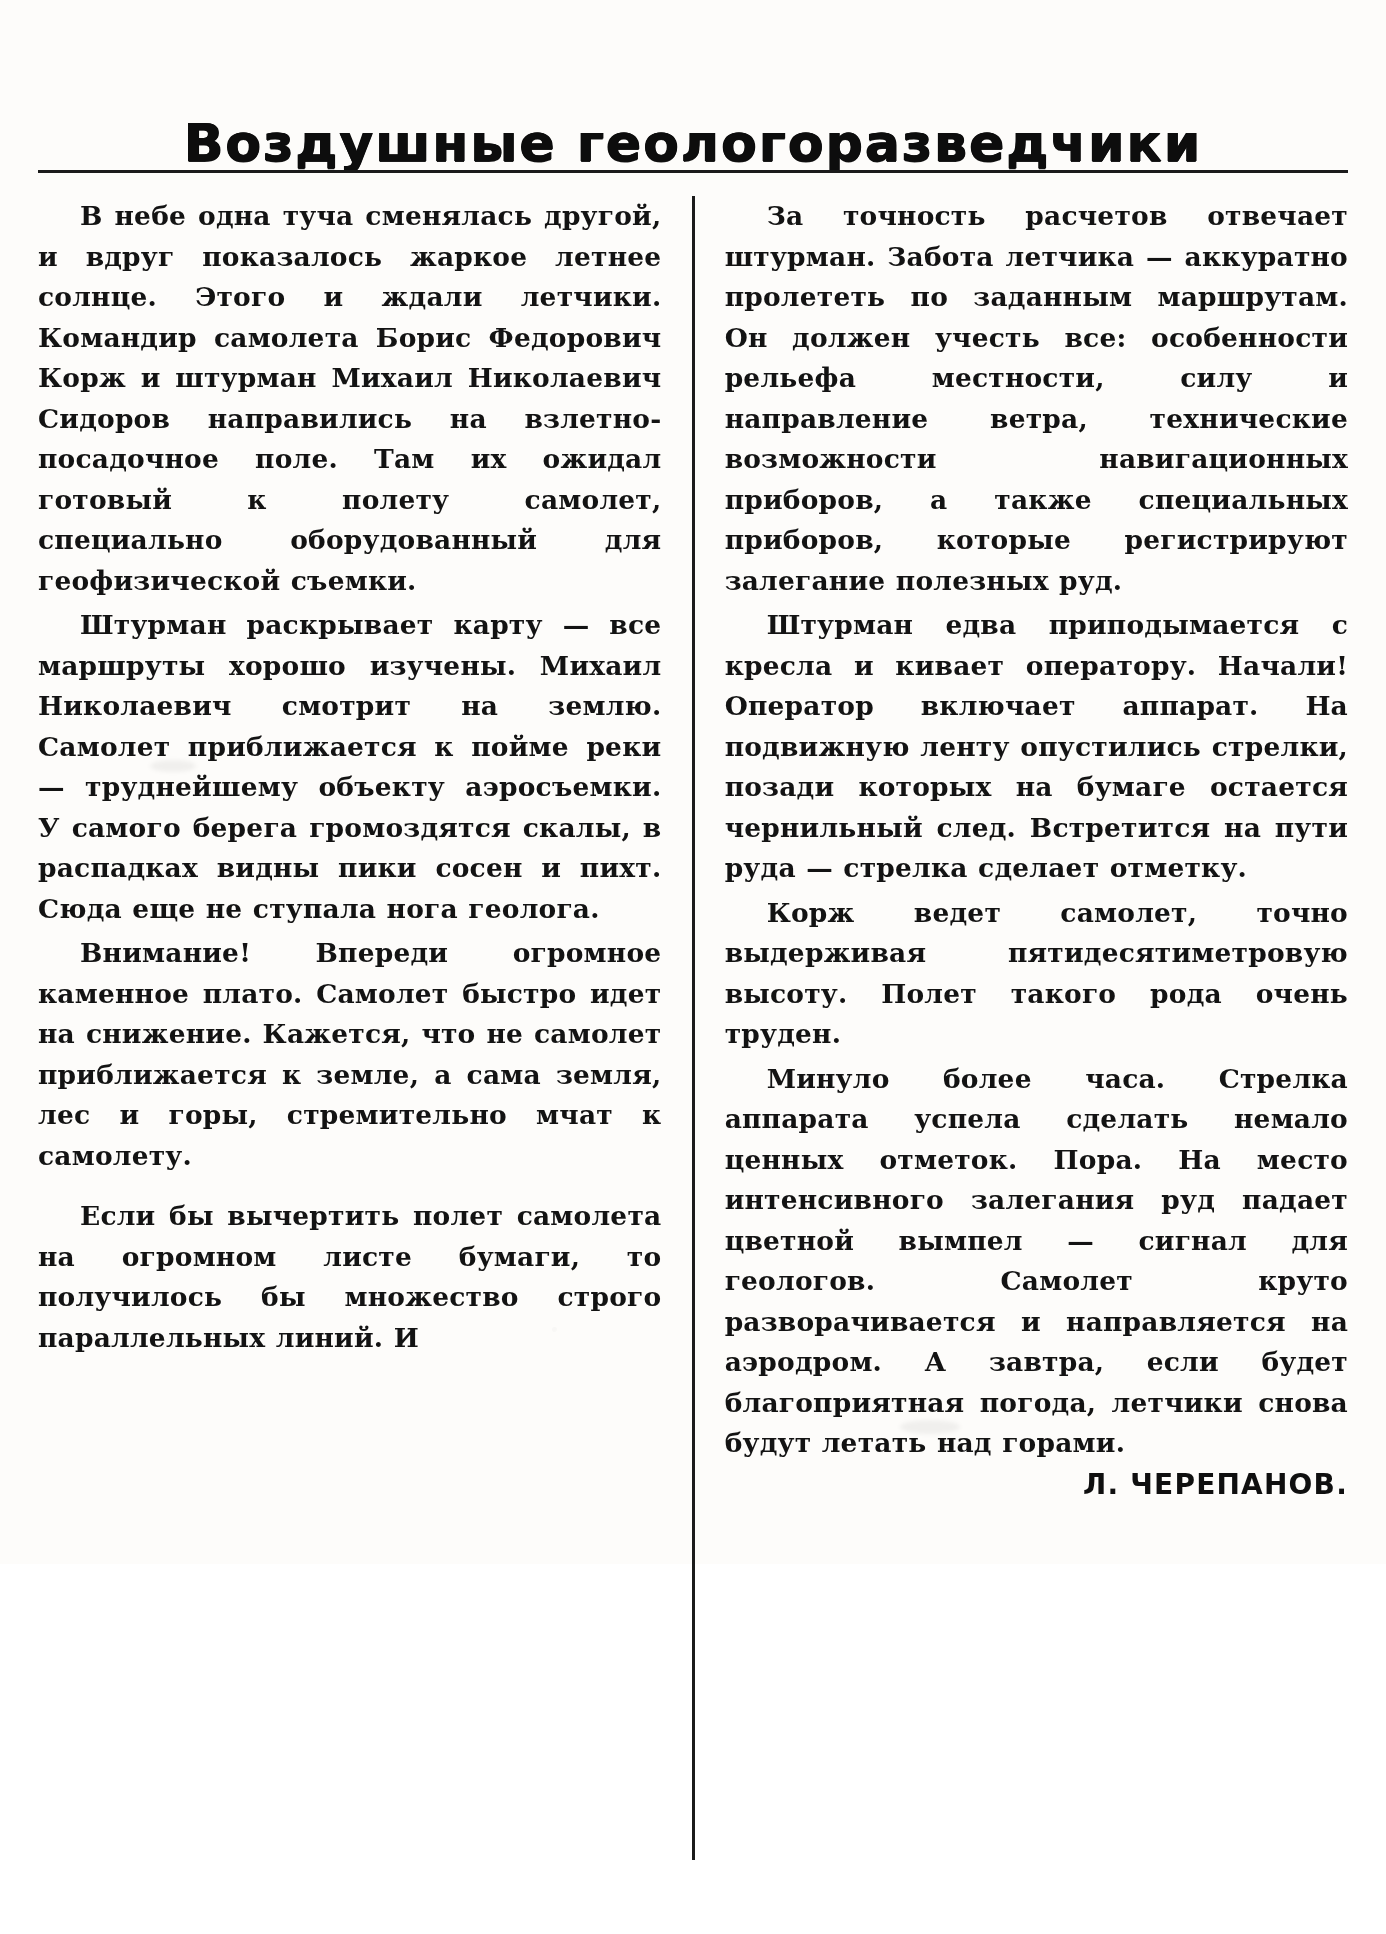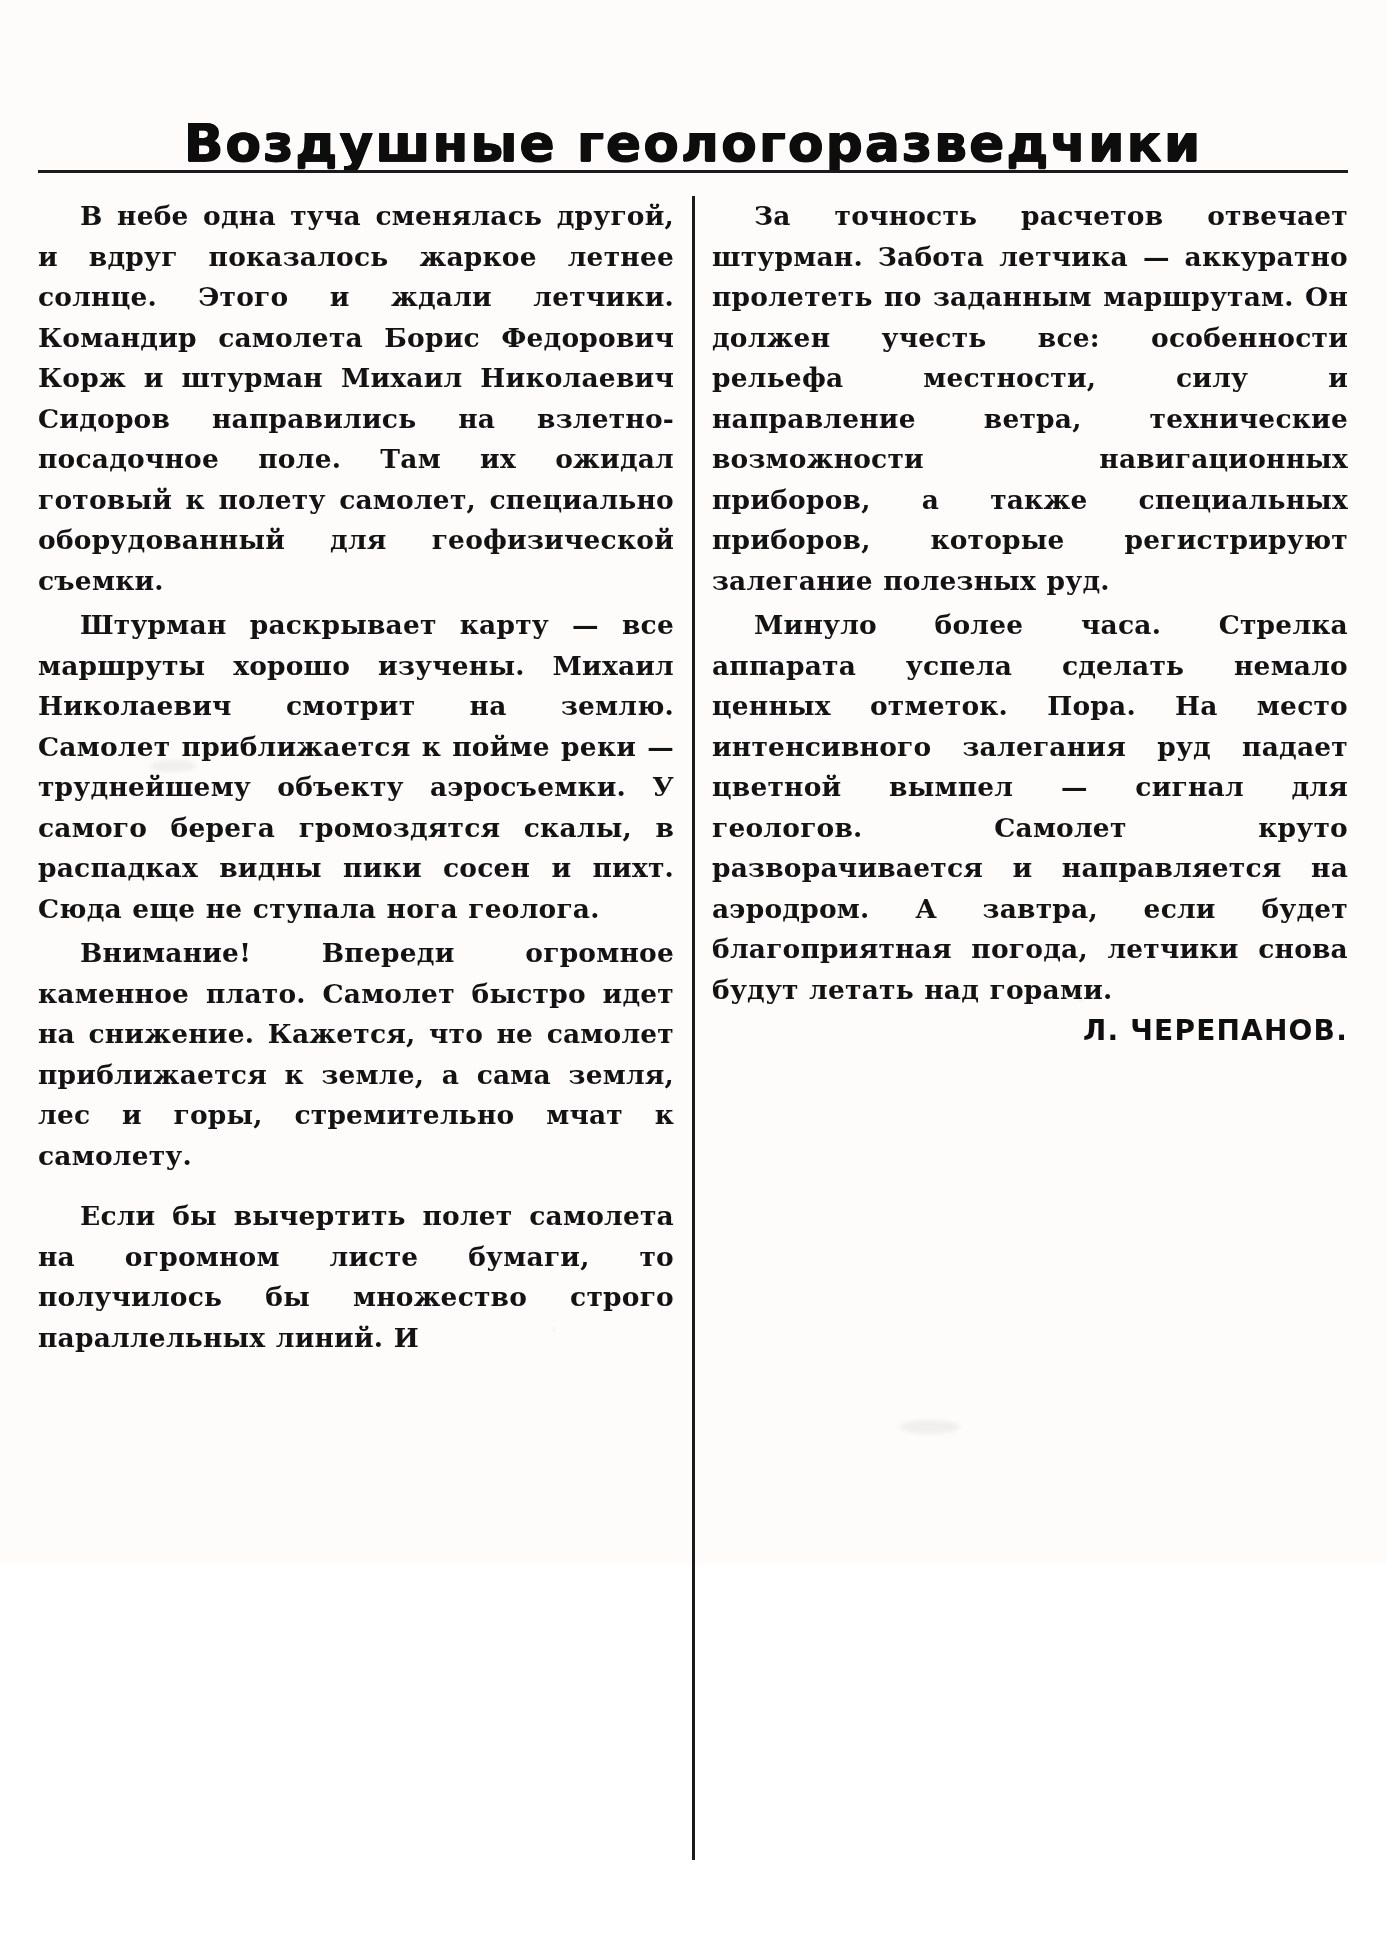--- a/index.html
+++ b/index.html
@@ -49,21 +49,21 @@
     height: 3px;
     background: #1b1b1b;
   }
   .columns {
     position: absolute;
     left: 38px;
     top: 196px;
     width: 1310px;
     height: 1690px;
     display: flex;
-    gap: 0;
+    gap: 13px;
   }
   .col {
     width: 636px;
     position: relative;
   }
   .divider {
     width: 38px;
     display: flex;
     justify-content: center;
   }
@@ -129,18 +129,20 @@
       <p class="para">Внимание! Впереди огромное каменное плато. Самолет быстро идет на снижение. Кажется, что не самолет приближается к земле, а сама земля, лес и горы, стремительно мчат к самолету.</p>
       <p class="para">Если бы вычертить полет самолета на огромном листе бумаги, то получилось бы множество строго параллельных линий. И</p>
     </div>
 
     <div class="divider">
         <i></i>
       </div>
 
     <div class="col">
       <p class="para">За точность расчетов отвечает штурман. Забота летчика — аккуратно пролететь по заданным маршрутам. Он должен учесть все: особенности рельефа местности, силу и направление ветра, технические возможности навигационных приборов, а также специальных приборов, которые регистрируют залегание полезных руд.</p>
+      <p class="para">Штурман едва приподымается с кресла и кивает оператору. Начали! Оператор включает аппарат. На подвижную ленту опустились стрелки, позади которых на бумаге остается чернильный след. Встретится на пути руда — стрелка сделает отметку.</p>
+      <p class="para">Корж ведет самолет, точно выдерживая пятидесятиметровую высоту. Полет такого рода очень труден.</p>
       <p class="para">Минуло более часа. Стрелка аппарата успела сделать немало ценных отметок. Пора. На место интенсивного залегания руд падает цветной вымпел — сигнал для геологов. Самолет круто разворачивается и направляется на аэродром. А завтра, если будет благоприятная погода, летчики снова будут летать над горами.</p>
       <div class="byline">Л. ЧЕРЕПАНОВ.</div>
     </div>
 
   </div>
 </div>
 
 </body></html>

